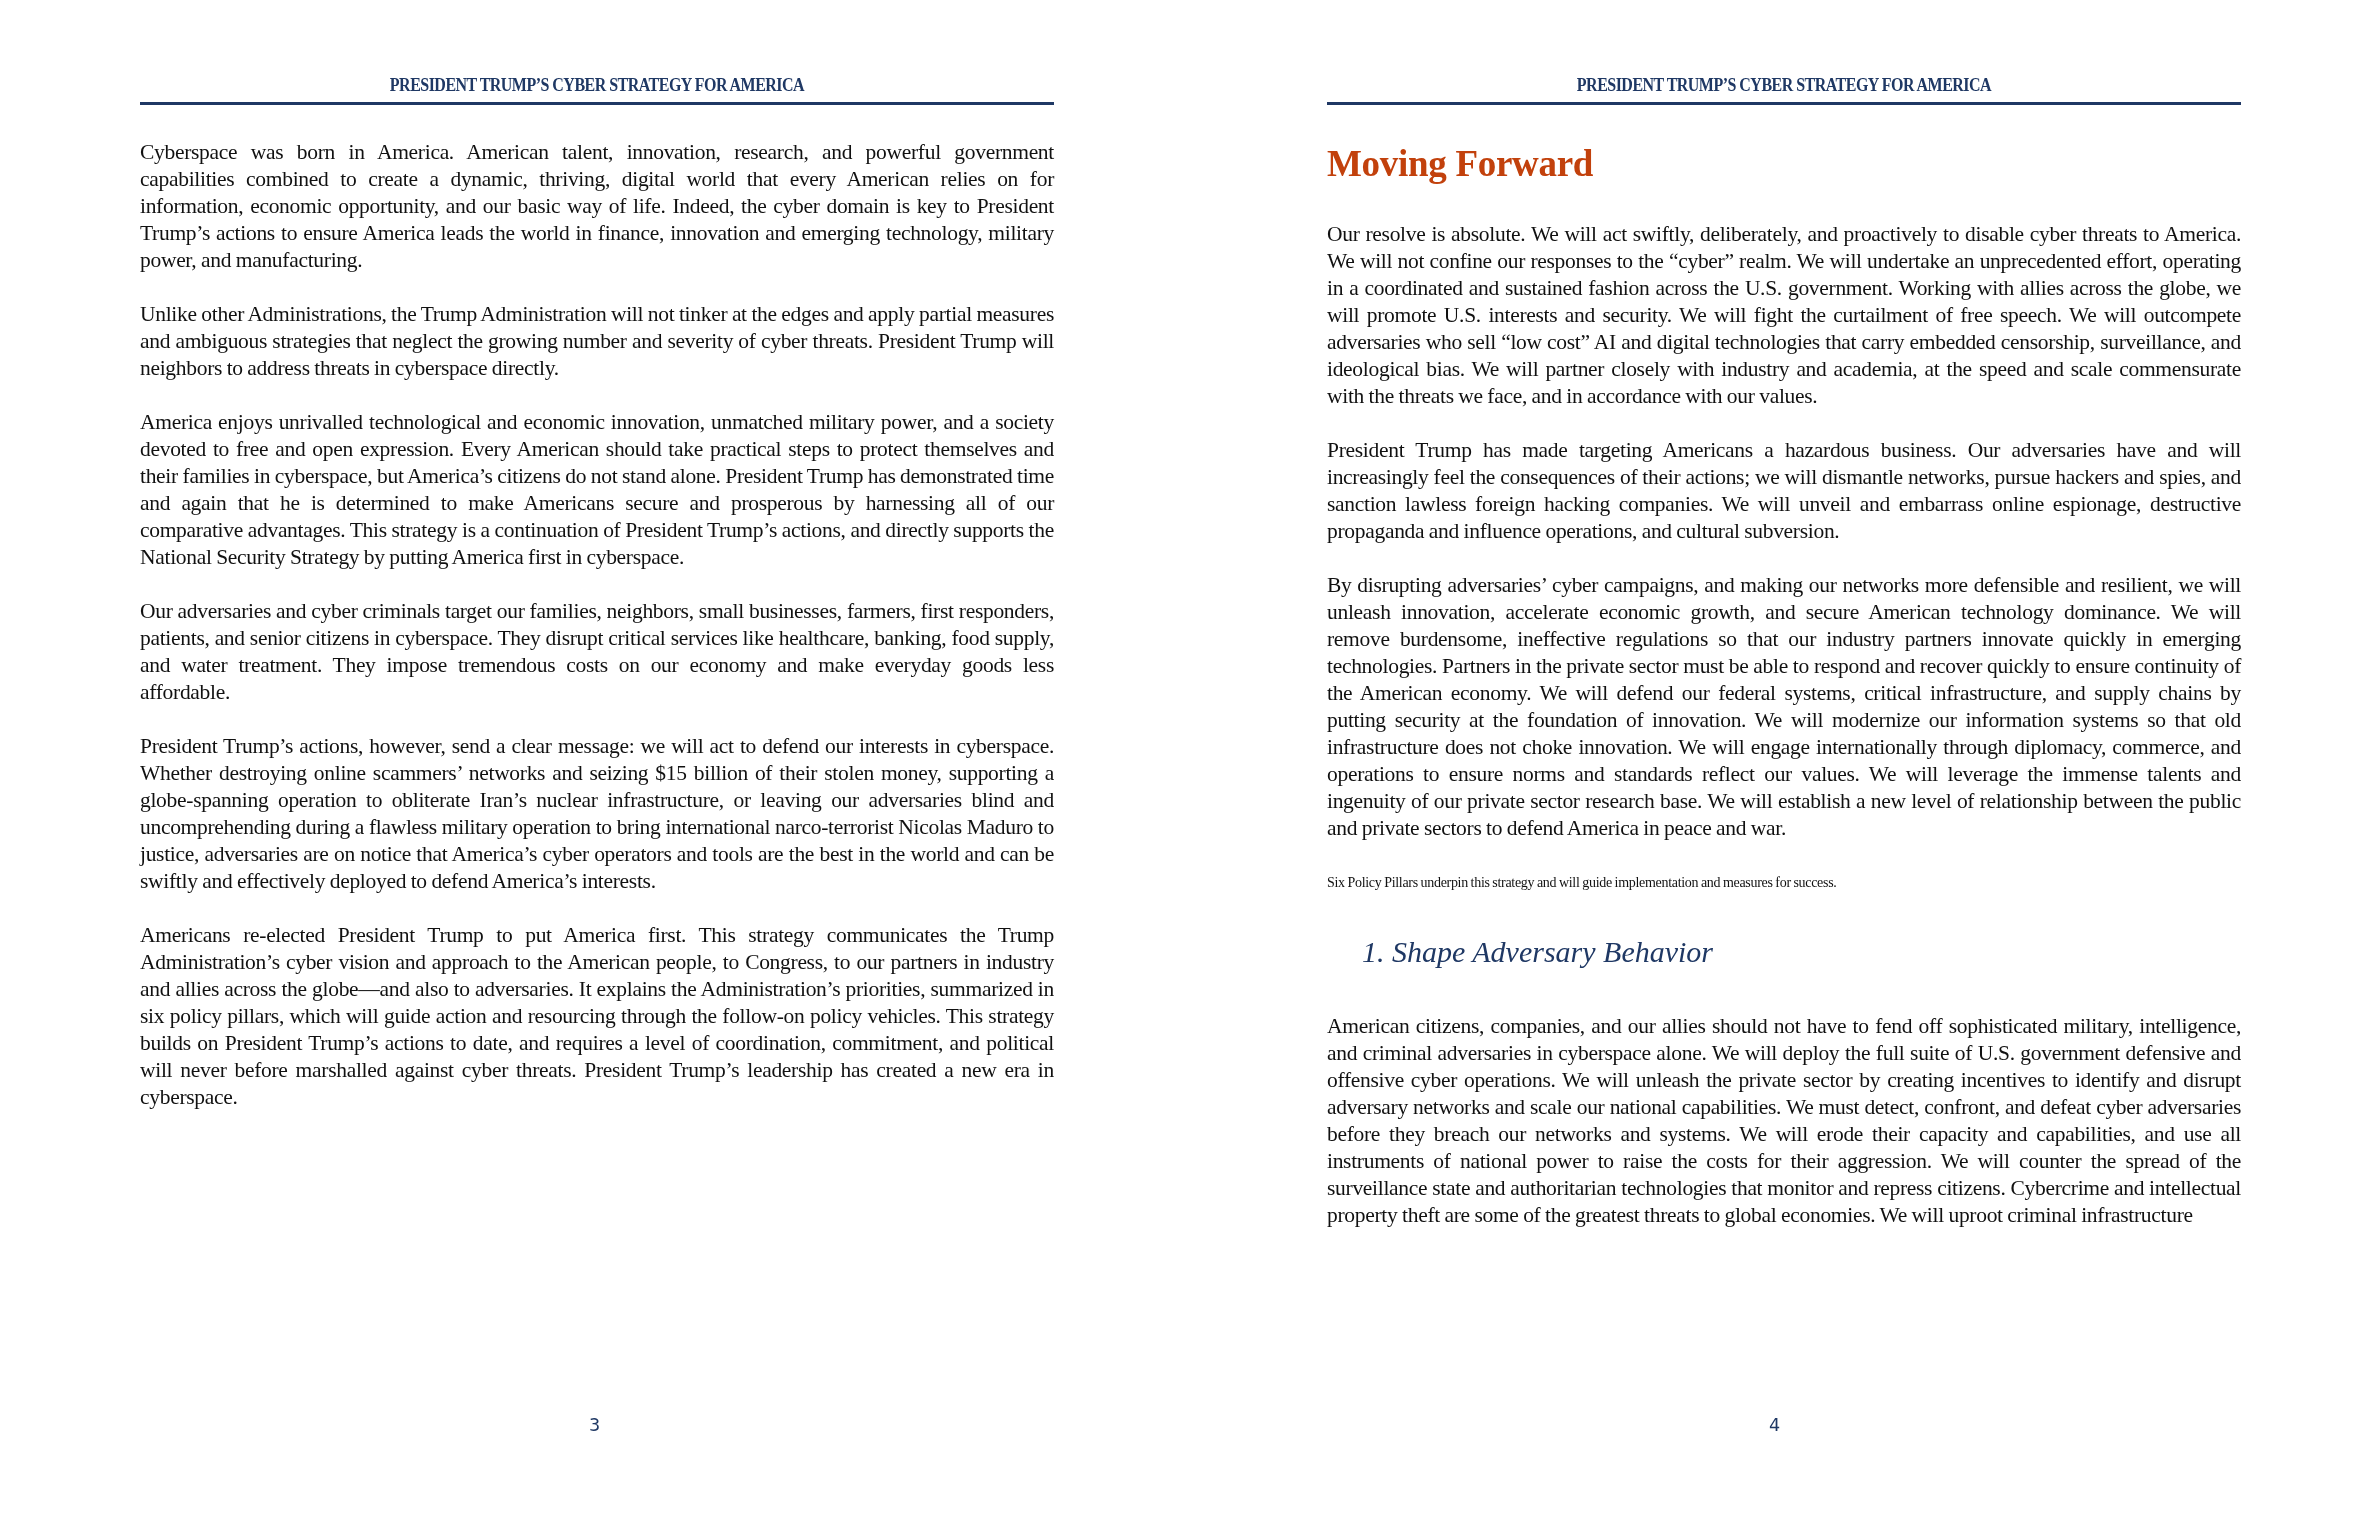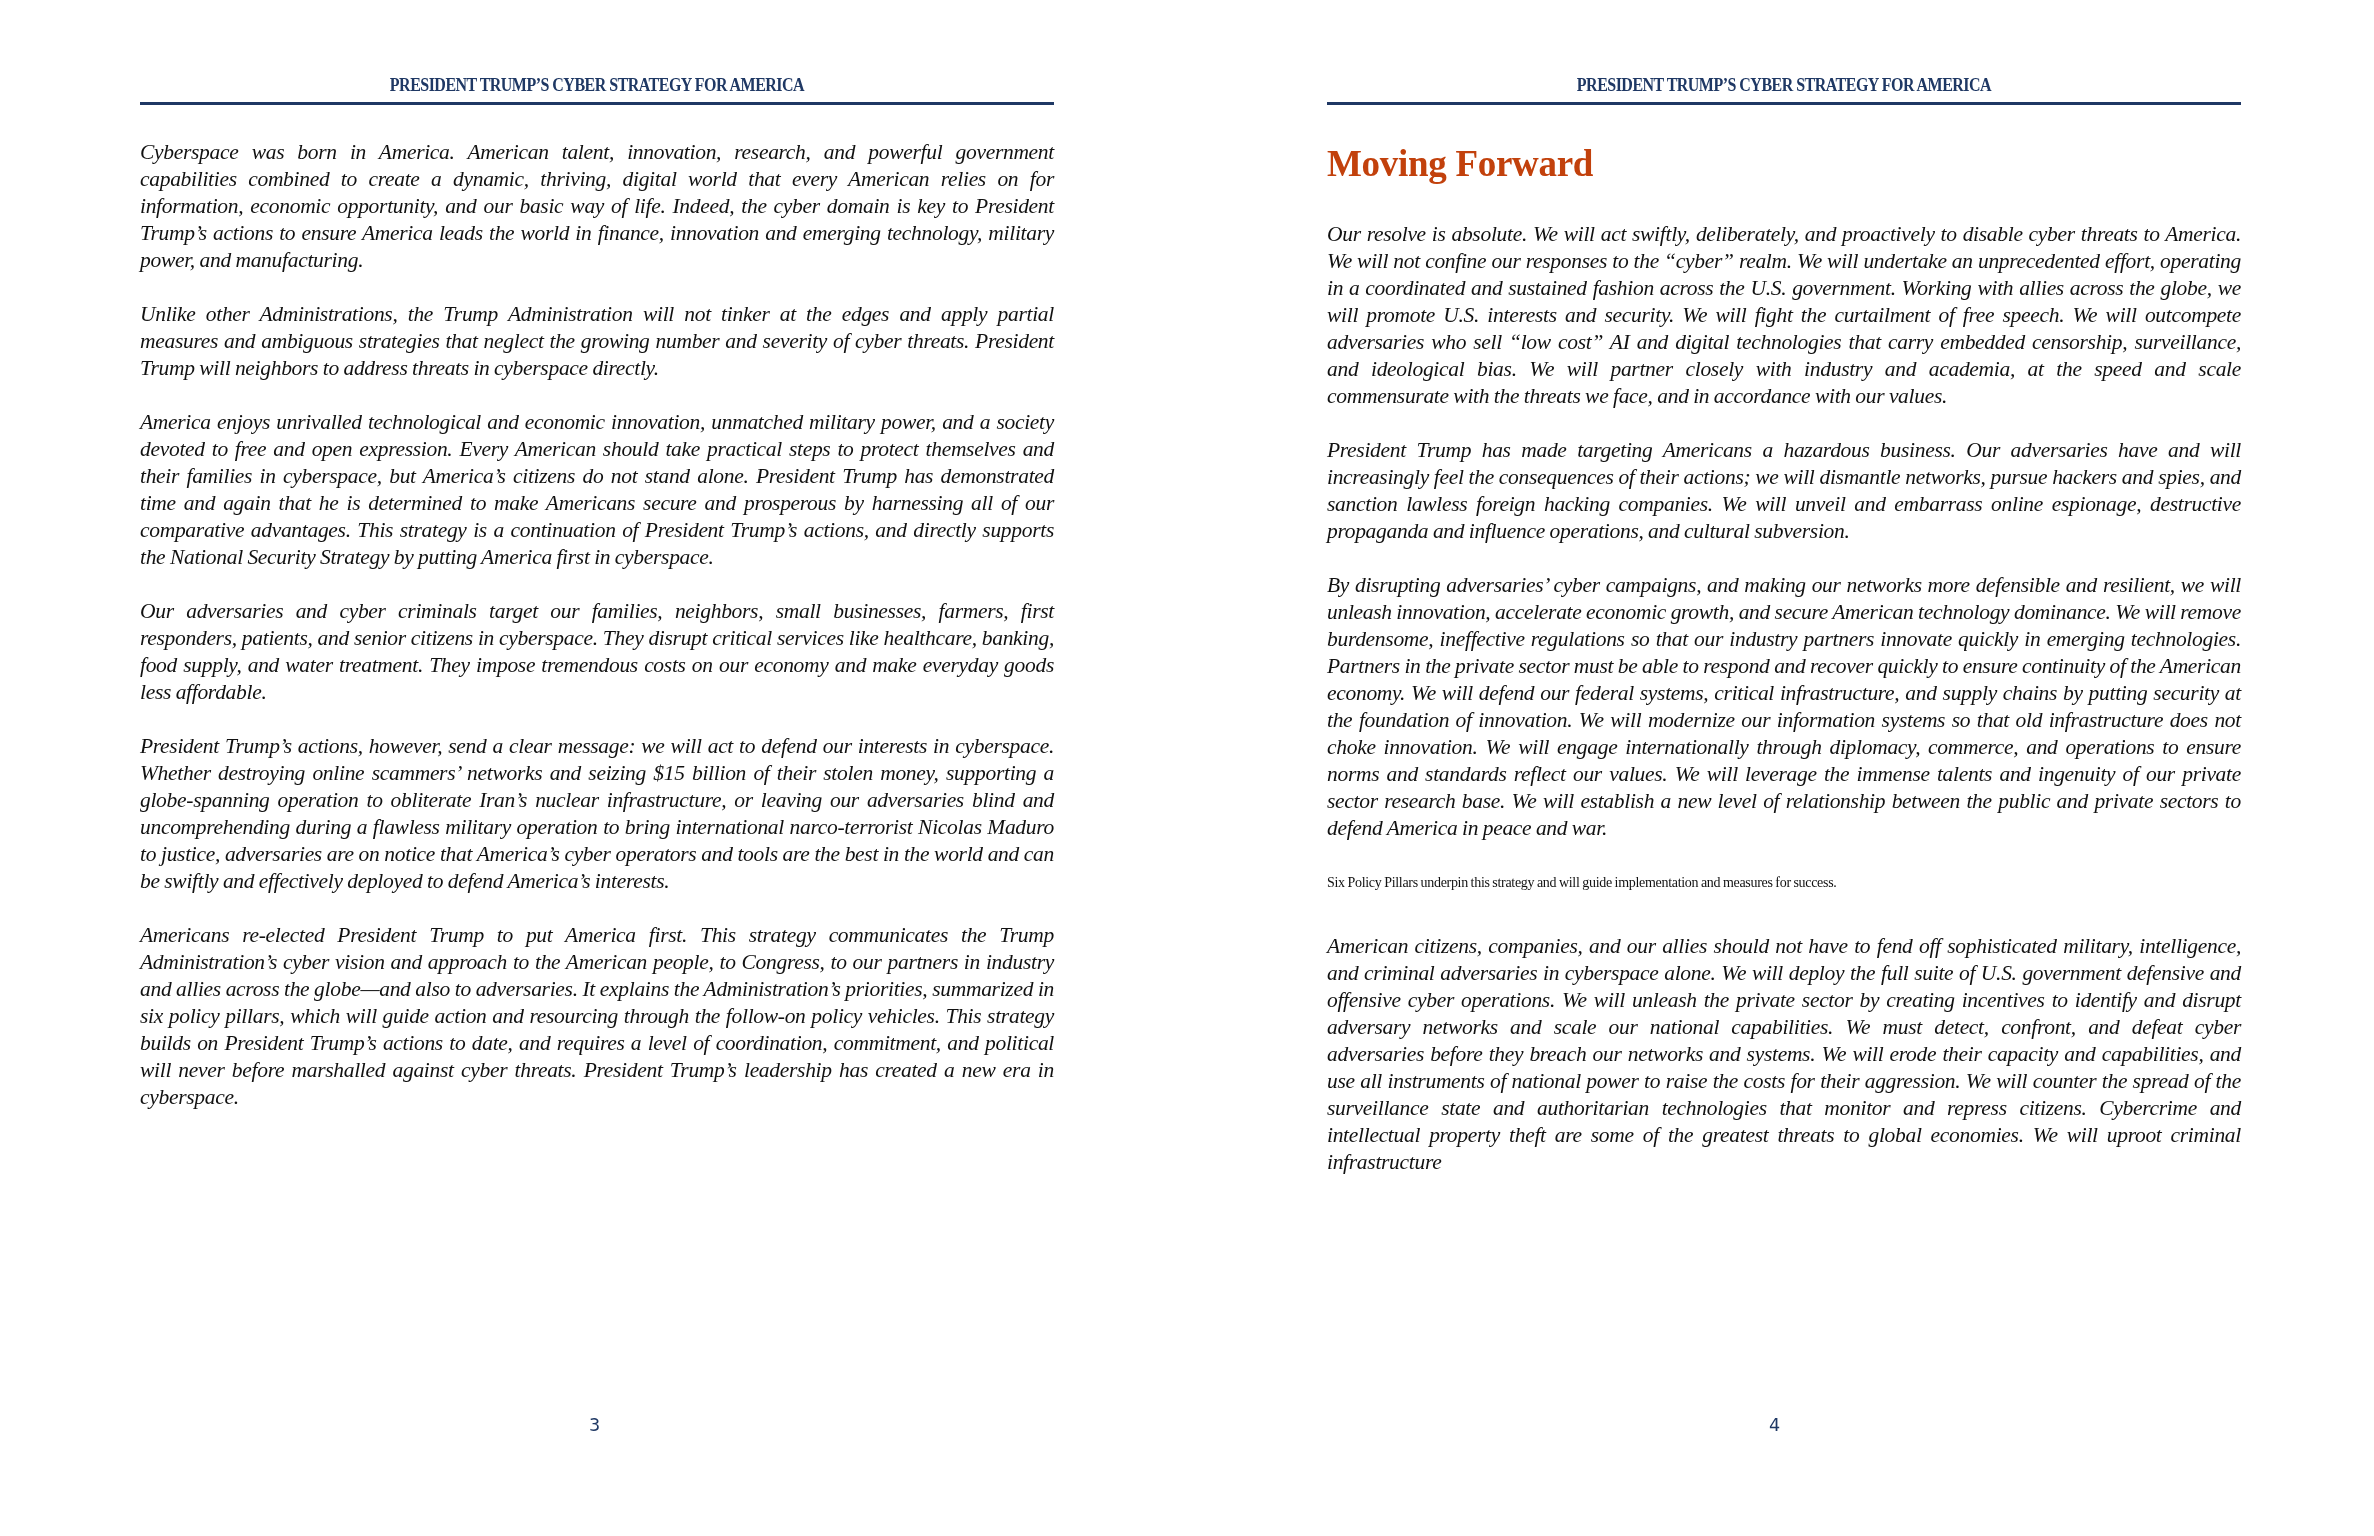--- a/index.html
+++ b/index.html
@@ -54,21 +54,20 @@
     }
     .page.right .content { top: 130px; }
 
     p.body {
       margin: 0 0 27px 0;
       font-size: 21.5px;
       line-height: 27px;
       text-align: justify;
       letter-spacing: -0.3px;
       word-spacing: -0.5px;
-      font-style: italic;
     }
     h2.section {
       margin: 11px 0 35px 0;
       font-family: "Liberation Serif", serif;
       font-weight: bold;
       font-size: 37px;
       line-height: 45px;
       color: #c2410c;
       letter-spacing: -0.3px;
     }
@@ -119,17 +118,18 @@
 <div class="page right">
   <div class="running-header">PRESIDENT TRUMP’S CYBER STRATEGY FOR AMERICA</div>
   <div class="header-rule"></div>
   <div class="content">
     <h2 class="section">Moving Forward</h2>
     <p class="body">Our resolve is absolute. We will act swiftly, deliberately, and proactively to disable cyber threats to America. We will not confine our responses to the “cyber” realm. We will undertake an unprecedented effort, operating in a coordinated and sustained fashion across the U.S. government. Working with allies across the globe, we will promote U.S. interests and security. We will fight the curtailment of free speech. We will outcompete adversaries who sell “low cost” AI and digital technologies that carry embedded censorship, surveillance, and ideological bias. We will partner closely with industry and academia, at the speed and scale commensurate with the threats we face, and in accordance with our values.</p>
     <p class="body">President Trump has made targeting Americans a hazardous business. Our adversaries have and will increasingly feel the consequences of their actions; we will dismantle networks, pursue hackers and spies, and sanction lawless foreign hacking companies. We will unveil and embarrass online espionage, destructive propaganda and influence operations, and cultural subversion.</p>
     <p class="body">By disrupting adversaries’ cyber campaigns, and making our networks more defensible and resilient, we will unleash innovation, accelerate economic growth, and secure American technology dominance. We will remove burdensome, ineffective regulations so that our industry partners innovate quickly in emerging technologies. Partners in the private sector must be able to respond and recover quickly to ensure continuity of the American economy. We will defend our federal systems, critical infrastructure, and supply chains by putting security at the foundation of innovation. We will modernize our information systems so that old infrastructure does not choke innovation. We will engage internationally through diplomacy, commerce, and operations to ensure norms and standards reflect our values. We will leverage the immense talents and ingenuity of our private sector research base. We will establish a new level of relationship between the public and private sectors to defend America in peace and war.</p>
 
     <p class="intro">Six Policy Pillars underpin this strategy and will guide implementation and measures for success.</p>
+    <h3 class="pillar">1.  Shape Adversary Behavior</h3>
     <p class="body">American citizens, companies, and our allies should not have to fend off sophisticated military, intelligence, and criminal adversaries in cyberspace alone. We will deploy the full suite of U.S. government defensive and offensive cyber operations. We will unleash the private sector by creating incentives to identify and disrupt adversary networks and scale our national capabilities. We must detect, confront, and defeat cyber adversaries before they breach our networks and systems. We will erode their capacity and capabilities, and use all instruments of national power to raise the costs for their aggression. We will counter the spread of the surveillance state and authoritarian technologies that monitor and repress citizens. Cybercrime and intellectual property theft are some of the greatest threats to global economies. We will uproot criminal infrastructure</p>
   </div>
   <div class="page-number">4</div>
 </div>
 
 
 </body></html>

